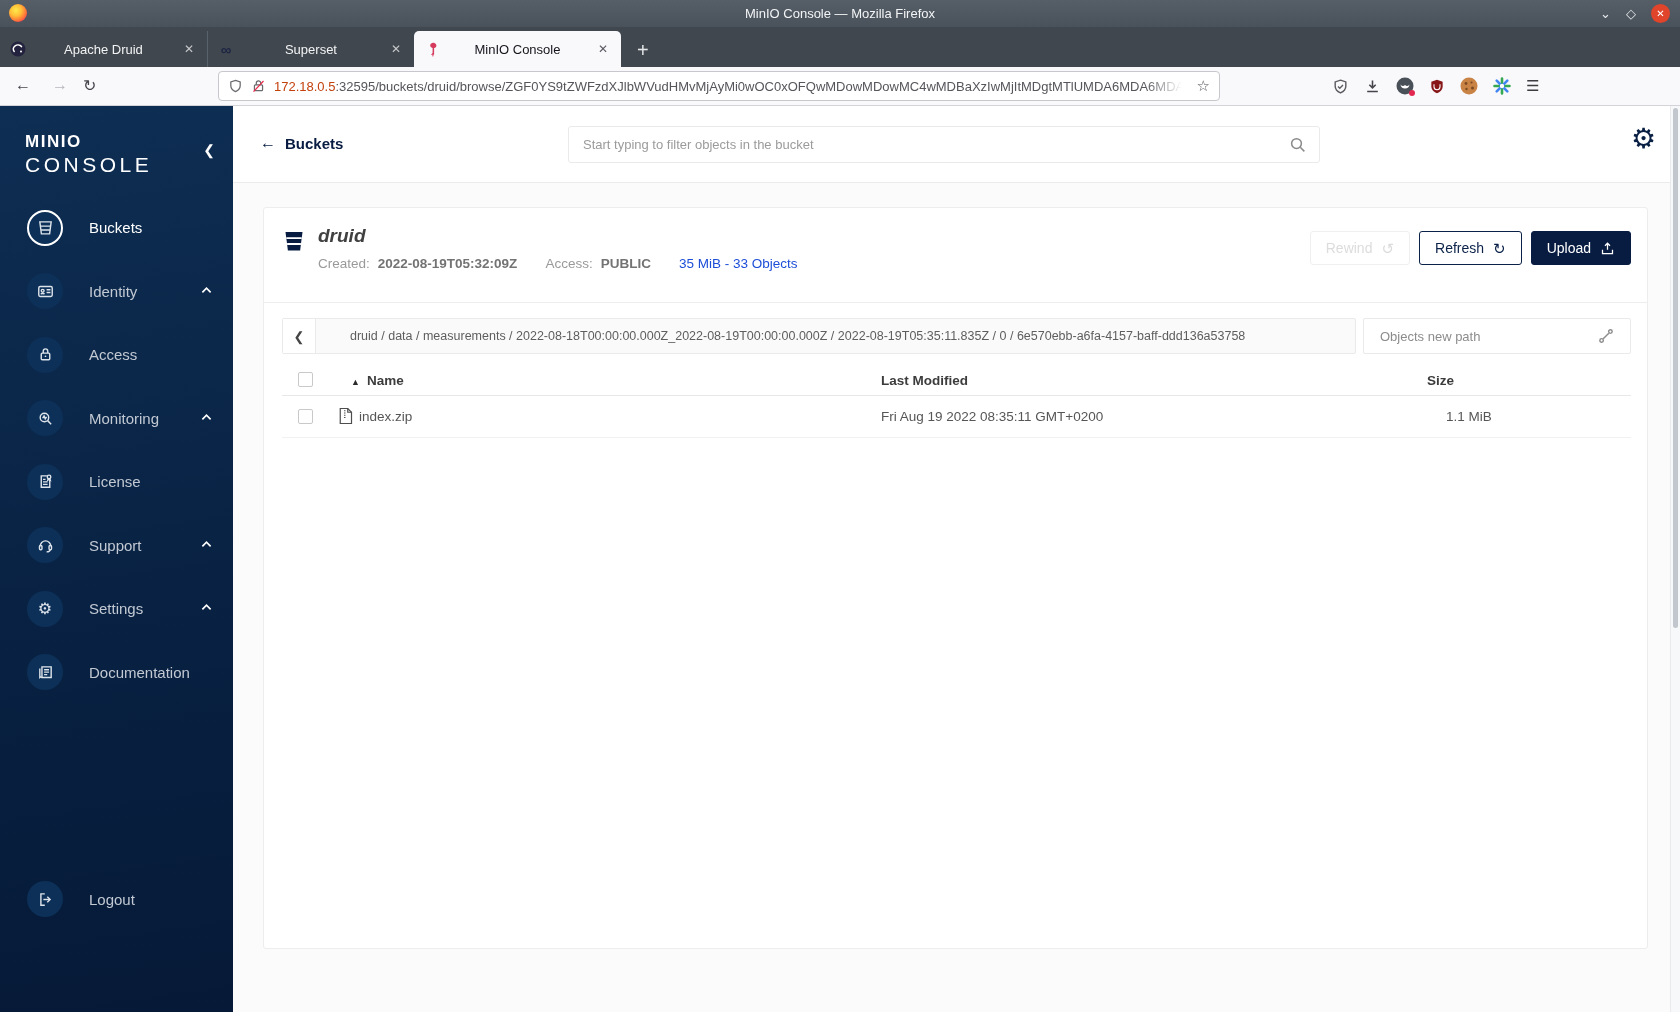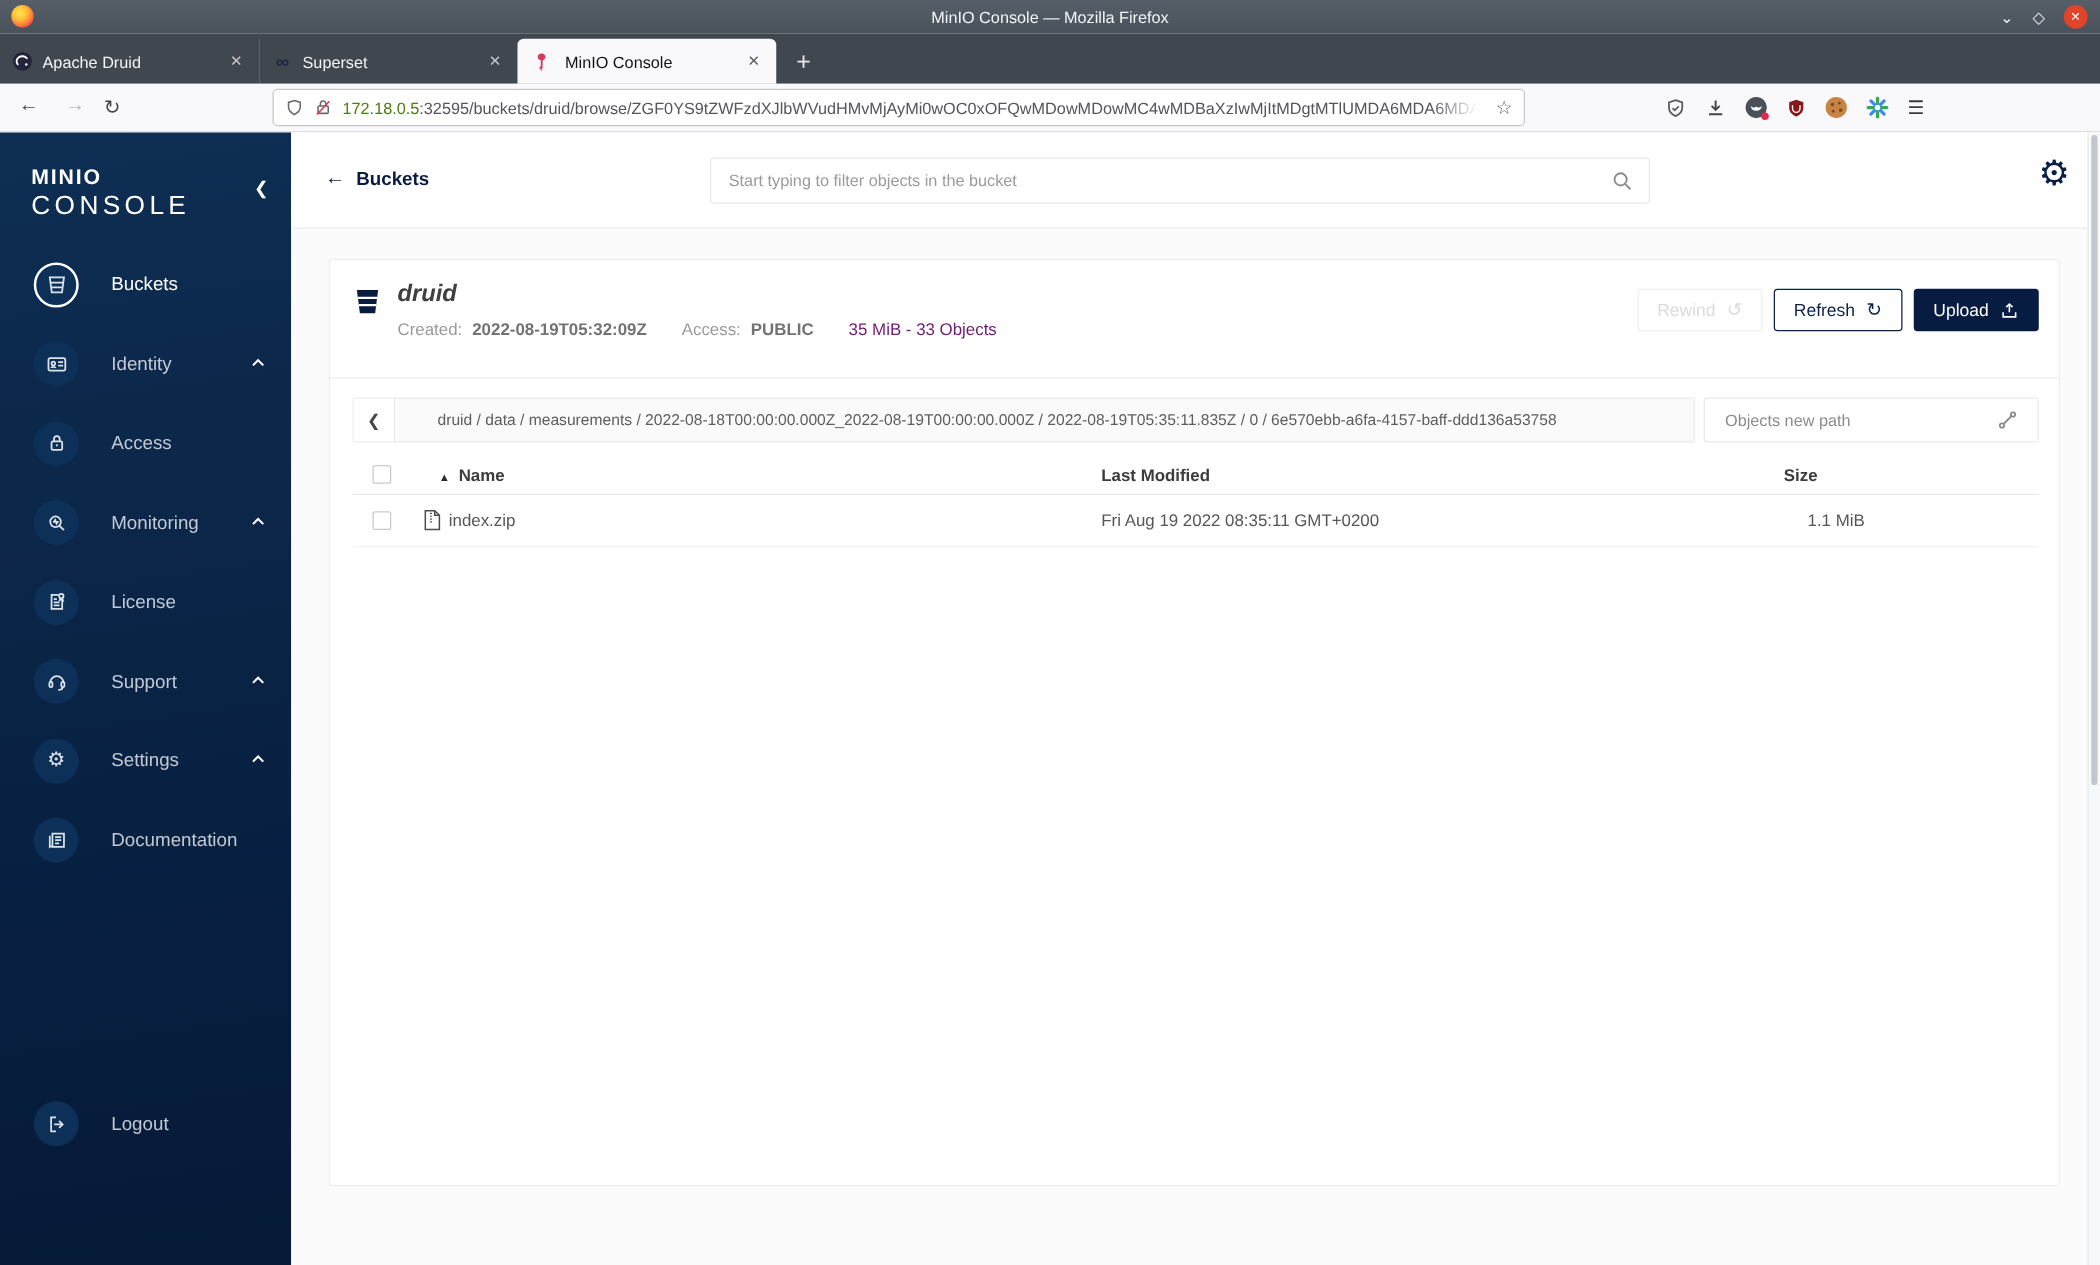--- a/index.html
+++ b/index.html
@@ -9,41 +9,41 @@
   
   .titlebar { position:relative; height:27px; background:linear-gradient(#565f68,#49525b); }
   .ff-logo { position:absolute; left:9px; top:4px; width:18px; height:18px; border-radius:50%;
     background:radial-gradient(circle at 38% 35%, #ffe94d 0%, #ffbe37 35%, #ff7139 65%, #e3256b 88%, #9059ff 100%); }
   .win-title { position:absolute; left:0; right:0; top:6px; text-align:center; font-size:13px; color:#f3f4f5; }
   .win-controls { position:absolute; right:10px; top:0; height:27px; display:flex; align-items:center; gap:15px; }
   .wc-glyph { color:#e9ebed; font-size:13px; line-height:1; }
   .wc-close { width:19px; height:19px; border-radius:50%; background:#e0442b; color:#fff; font-size:10px;
     display:flex; align-items:center; justify-content:center; }
 
-  .tabbar { height:40px; background:#40474e; display:flex; align-items:flex-end; }
+  .tabbar { height:40px; background:#40474e; display:flex; align-items:flex-end;text-align:center; }
   .tab { width:207px; height:36px; display:flex; align-items:center; gap:8px; padding:0 10px;
     font-size:13px; color:#f2f3f4; position:relative; }
   .tab.sep { border-left:1px solid #59616a; }
   .tab.active { background:#f9f9fb; color:#15141a; border-radius:5px 5px 0 0;gap:12px; }
   .tab-label { flex:1; white-space:nowrap; overflow:hidden; }
   .tab-close { font-size:12px; color:#c6c8cb; padding:0 3px; }
   .tab.active .tab-close { color:#5b5b63; }
   .newtab { color:#e3e5e7; font-size:20px; margin:0 0 7px 16px; line-height:1; }
   .favicon { width:16px; height:16px; flex:none; display:flex; align-items:center; justify-content:center; }
   .superset-glyph { font-size:15px; font-weight:bold; color:#1d2544; line-height:1; }
 
   .navbar { position:relative; height:39px; background:#f9f9fb; border-bottom:1px solid #d4d4d8; }
   .nav-glyph { position:absolute; top:9px; font-size:16px; color:#45454b; }
   .nav-back { left:15px; }
   .nav-fwd  { left:52px; color:#b7b7bc; }
   .nav-reload { left:83px; }
   .urlbar { position:absolute; left:218px; top:4px; width:1002px; height:30px; background:#fff;
     border:1px solid #c7c7cd; border-radius:4px; display:flex; align-items:center; padding:0 9px; gap:8px; }
   .url-text { flex:1; font-size:13px; white-space:nowrap; overflow:hidden; position:relative; }
-  .url-host { color:#4d7c0f; }
+  .url-host { color:#c2410c; }
   .url-rest { color:#55555b; }
   .url-fade { position:absolute; right:28px; top:1px; bottom:1px; width:46px;
     background:linear-gradient(90deg, rgba(255,255,255,0), #fff 80%); }
   .star { font-size:15px; color:#55555b; }
   .ext-icons { position:absolute; left:1332px; top:0; height:38px; display:flex; align-items:center; gap:15px; }
   .menu-glyph { font-size:15px; color:#3c3c41; }
   .mask-badge { position:relative; width:18px; height:18px; }
   .mask-dot { position:absolute; right:-1px; bottom:-1px; width:6px; height:6px; border-radius:50%; background:#e22850; }
 
   
@@ -80,21 +80,21 @@
   .gear-top { position:absolute; right:24px; top:19px; font-size:28px; color:#0A1F44; line-height:1; cursor:pointer; }
 
   .card { position:absolute; left:30px; top:101px; width:1385px; height:742px; background:#fff;
     border:1px solid #ededed; border-radius:3px; }
   .bucket-head { position:relative; height:95px; border-bottom:1px solid #ededed; }
   .bh-icon { position:absolute; left:18px; top:21px; }
   .bh-title { position:absolute; left:54px; top:17px; font-size:19px; font-weight:bold; color:#404040;font-style:italic; }
   .bh-meta { position:absolute; left:54px; top:48px; font-size:13.5px; color:#9a9a9a; display:flex; align-items:center; }
   .meta-label { margin-right:8px; }
   .meta-val { font-weight:bold; color:#737373; margin-right:28px; }
-  .meta-summary { color:#701a75; }
+  .meta-summary { color:#1d4ed8; }
   .bh-buttons { position:absolute; right:16px; top:23px; display:flex; gap:9px; }
   .btn { height:34px; display:flex; align-items:center; gap:9px; padding:0 15px; font-size:14px;
     border-radius:3px; border:1px solid transparent; background:#fff; cursor:pointer;
     font-family:"Liberation Sans", sans-serif; }
   .btn-glyph { font-size:15px; line-height:1; }
   .btn-rewind { color:#dcdcdc; border-color:#efefef;text-align:right; }
   .btn-refresh { color:#0a2148; border-color:#0a2148; }
   .btn-upload { color:#fff; border-color:#081C42; background:#081C42; }
 
   .browse { position:absolute; left:0; right:0; top:96px; bottom:0; }

